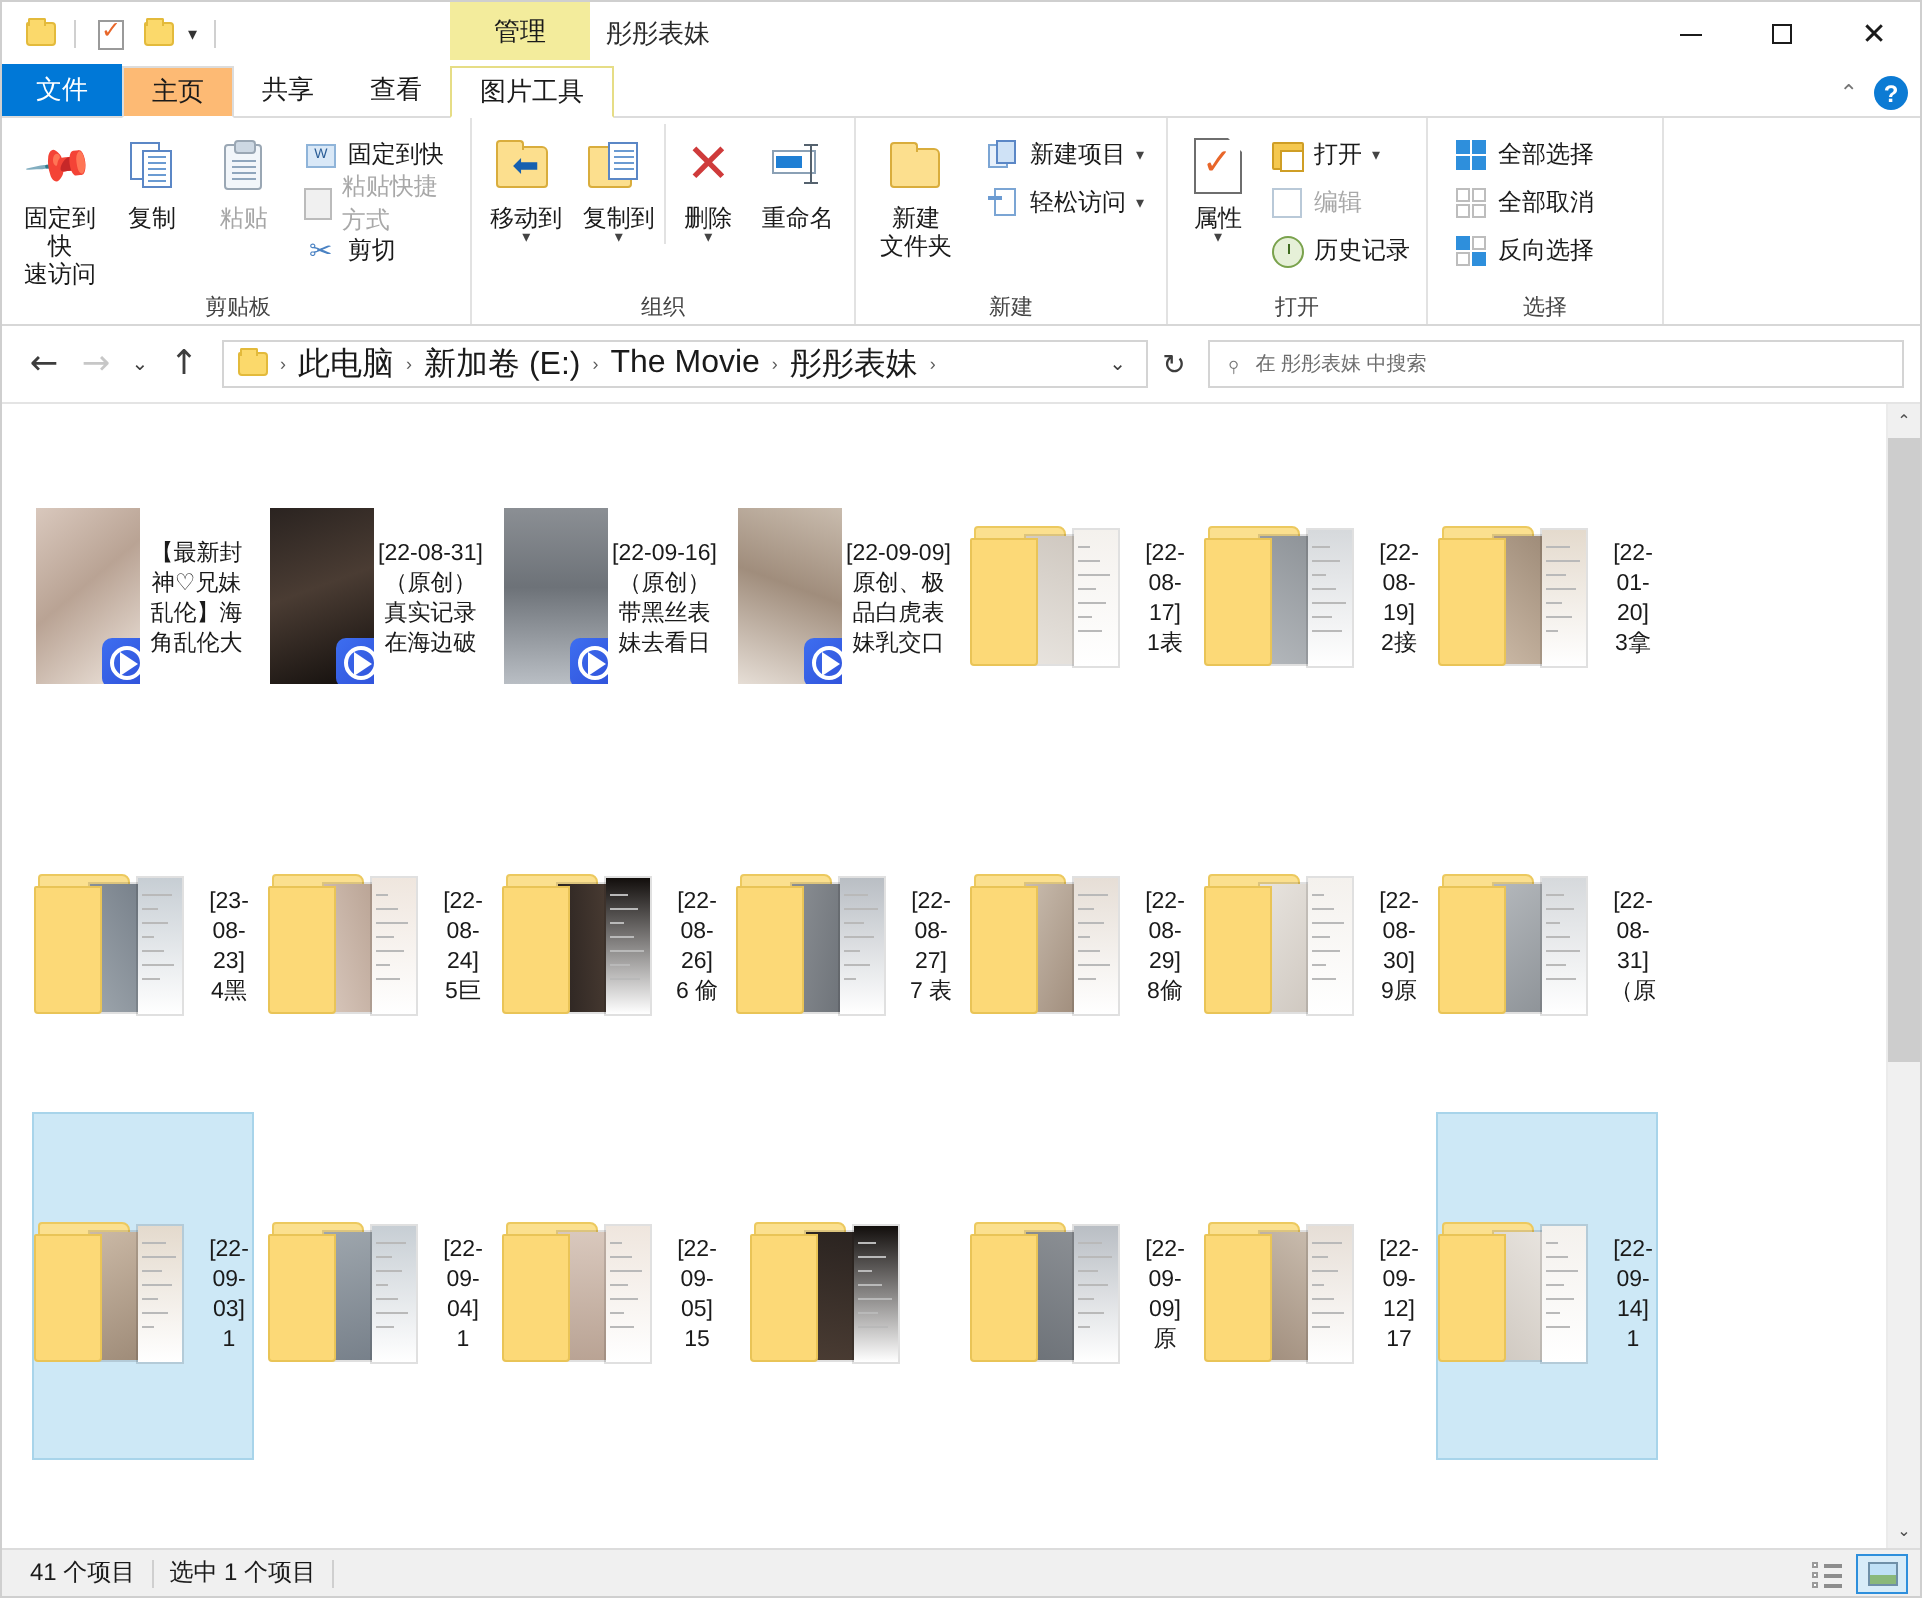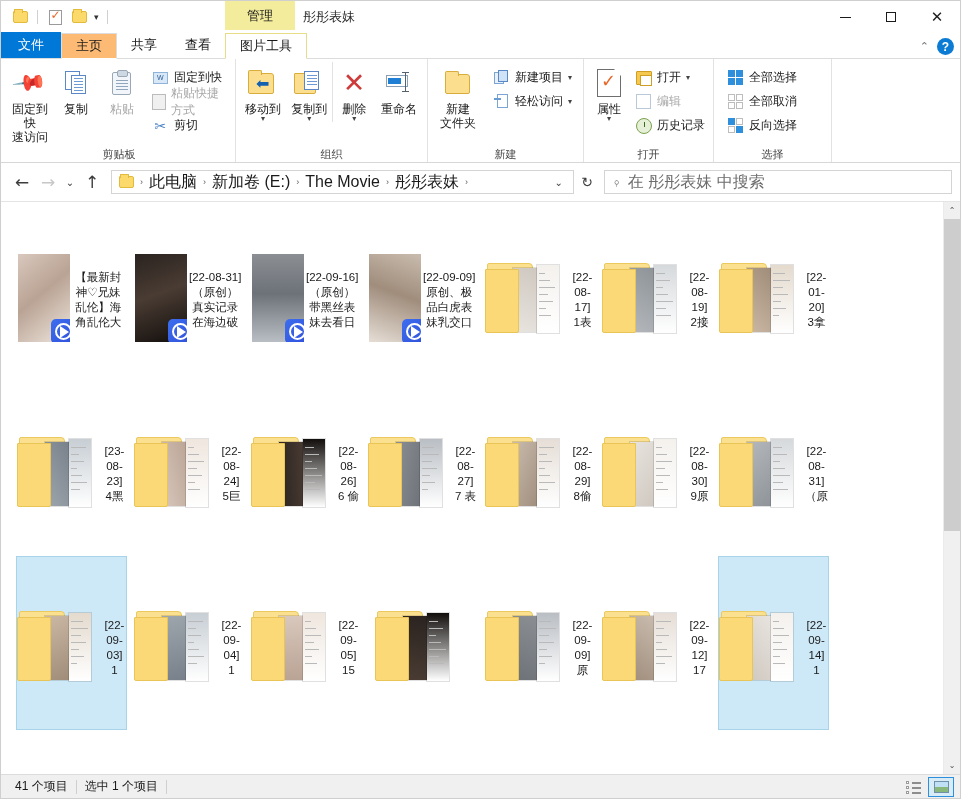--- a/index.html
+++ b/index.html
@@ -287,21 +287,21 @@
   .crumb-sep { font-size: 9px; color: #5a5a5a; padding: 0 1px; }
   .crumbbox .spacer { flex: 1; }
   .crumb-drop { font-size: 10px; color: #3d3d3d; padding: 0 8px; }
   .refresh { width: 26px; text-align: center; font-size: 14px; color: #3d3d3d; }
   .searchbox {
     width: 348px; height: 24px; margin-left: 4px;
     border: 1px solid #d4d4d4; background: #fff;
     display: flex; align-items: center; padding: 0 8px; gap: 8px;
   }
   .search-ic { font-size: 12px; color: #767676; transform: rotate(-45deg); }
-  .search-ph { font-size: 16px; color: #6d6d6d; }
+  .search-ph { font-size: 10px; color: #6d6d6d; }
 
   
   .content {
     flex: 1; position: relative;
     background: #ffffff;
     border-top: 1px solid #e4e4e4;
     overflow: hidden;
     display: flex;
   }
   .filegrid-wrap { flex: 1; position: relative; overflow: hidden; }

